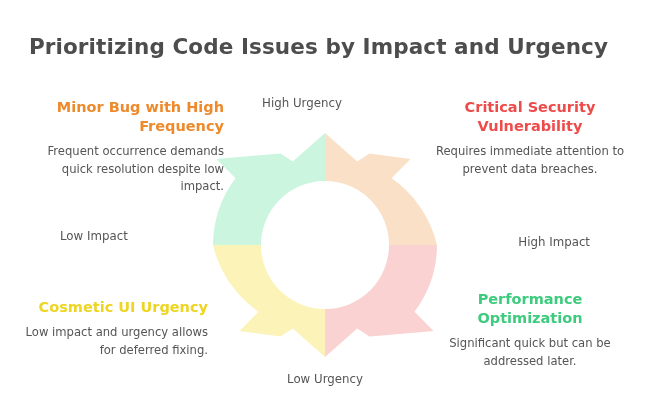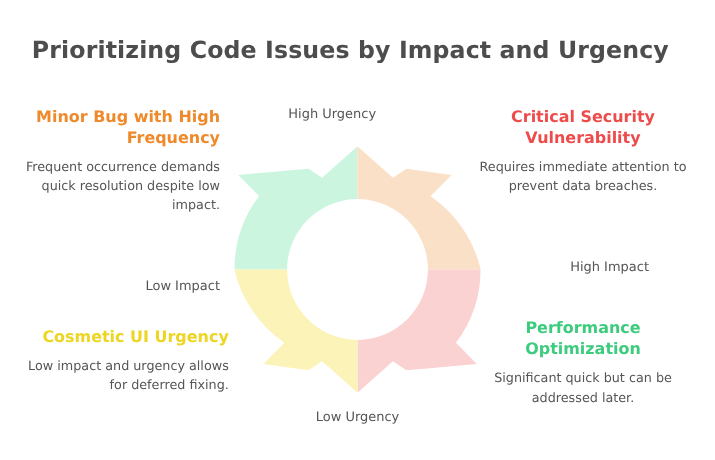--- a/index.html
+++ b/index.html
@@ -41,42 +41,42 @@
     font-weight: bold;
     line-height: 1.32;
     margin-bottom: 7px;
   }
   .quad-desc {
     font-size: 11.6px;
     line-height: 1.52;
     color: #555555;
   }
 
-  .quad-tl { top: 98px; left: 0;  text-align: right; }
+  .quad-tl { top: 98px; left: 24px;  text-align: right; }
   .quad-tl .quad-heading { color: #EE8A2B; }
 
   .quad-tr { top: 98px; left: 430px; text-align: center; }
   .quad-tr .quad-heading { color: #EE4B4B; }
 
   .quad-bl { top: 298px; left: 8px;  text-align: right; }
   .quad-bl .quad-heading { color: #EDD521; }
 
   .quad-br { top: 290px; left: 430px; text-align: center; }
   .quad-br .quad-heading { color: #3DCB7E; }
 
   
   .axis-label {
     position: absolute;
     font-size: 11.8px;
     color: #555555;
     white-space: nowrap;
   }
   .axis-top    { top: 96px;  left: 0; width: 604px; text-align: center; }
   .axis-bottom { top: 372px; left: 0; width: 650px; text-align: center; }
-  .axis-left   { top: 253px; left: 60px;  width: 140px; text-align: right; }
+  .axis-left   { top: 229px; left: 60px;  width: 140px; text-align: left; }
   .axis-right  { top: 235px; left: 450px; width: 140px; text-align: right; }
 
   
   .cycle-wrap {
     position: absolute;
     top: 133px;
     left: 213px;
     width: 224px;
     height: 224px;
   }

